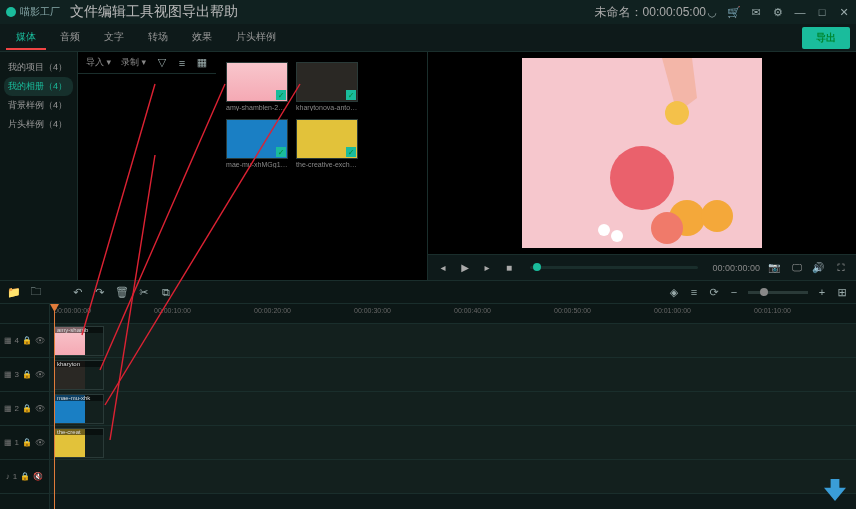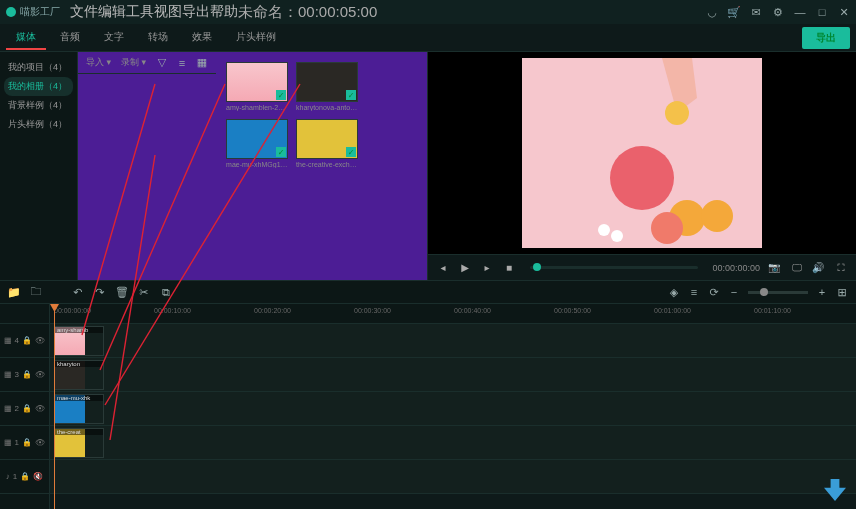--- a/index.html
+++ b/index.html
@@ -3,29 +3,29 @@
 <meta charset="utf-8">
 <style>
 *{margin:0;padding:0;box-sizing:border-box;font-family:"Microsoft YaHei",Arial,sans-serif;user-select:none}
 body{background:#0e1a1a;color:#c4c4c4;font-size:10px;width:856px;height:509px;overflow:hidden;position:relative}
 .titlebar{height:24px;background:#102120;display:flex;align-items:center;padding:0 6px;justify-content:space-between}
 .titlebar-left{display:flex;align-items:center;gap:10px}
 .logo{display:flex;align-items:center;gap:4px;color:#8aa}
 .logo-dot{width:10px;height:10px;border-radius:50%;background:#1abc9c}
 .menu{display:flex;font-size:14px;color:#bbb}
 .menu span{cursor:pointer}
-.title-center{flex:1;text-align:left;color:#aaa;font-size:15px}
+.title-center{flex:1;text-align:right;color:#aaa;font-size:12px}
 .titlebar-right{display:flex;gap:10px;align-items:center;color:#888}
 .icon{width:12px;height:12px;display:inline-flex;align-items:center;justify-content:center;font-size:11px;color:#9aa}
 .tabs{height:28px;background:#0e1a1a;border-bottom:1px solid #1a2e2c;display:flex;align-items:center;padding:0 6px;gap:4px}
 .tab{padding:4px 10px;font-size:10px;color:#999;border-bottom:2px solid transparent;cursor:pointer}
 .tab.active{color:#1abc9c;border-bottom:2px solid #ef4444}
 .export-btn{margin-left:auto;background:#1abc9c;color:#083;padding:4px 14px;border-radius:2px;font-size:10px;font-weight:bold;cursor:pointer}
 .main{display:flex;height:228px}
-.media-panel{width:428px;display:flex;background:#4c1d95;border-right:1px solid #1a2e2c}
+.media-panel{width:428px;display:flex;background:#000000;border-right:1px solid #1a2e2c}
 .sidebar{width:78px;background:#0c1716;padding:6px 4px;border-right:1px solid #1a2e2c}
 .side-item{padding:3px 4px;font-size:9px;color:#999;cursor:pointer}
 .side-item.active{background:#16302c;color:#1abc9c;border-radius:8px}
 .media-content{flex:1;display:flex;flex-direction:row}
 .media-toolbar{height:22px;display:flex;align-items:center;padding:0 8px;gap:10px;border-bottom:1px solid #1a2e2c;font-size:9px;color:#888}
 .media-toolbar .right{margin-left:auto;display:flex;gap:8px}
 .media-grid{flex:1;padding:10px;display:flex;flex-wrap:wrap;gap:8px;align-content:flex-start;position:relative}
 .media-item{width:62px;display:flex;flex-direction:column;align-items:center;gap:2px}
 .thumb{width:62px;height:40px;position:relative;border:1px solid #2a3a38;background:#222}
 .thumb.sel::after{content:"✓";position:absolute;right:1px;bottom:1px;width:10px;height:10px;background:#1abc9c;color:#083;font-size:8px;display:flex;align-items:center;justify-content:center}

